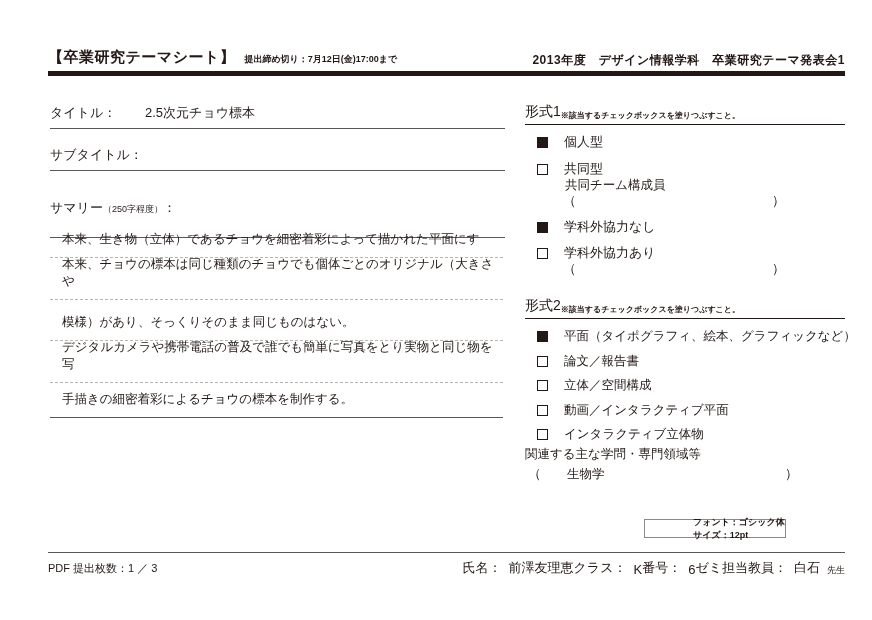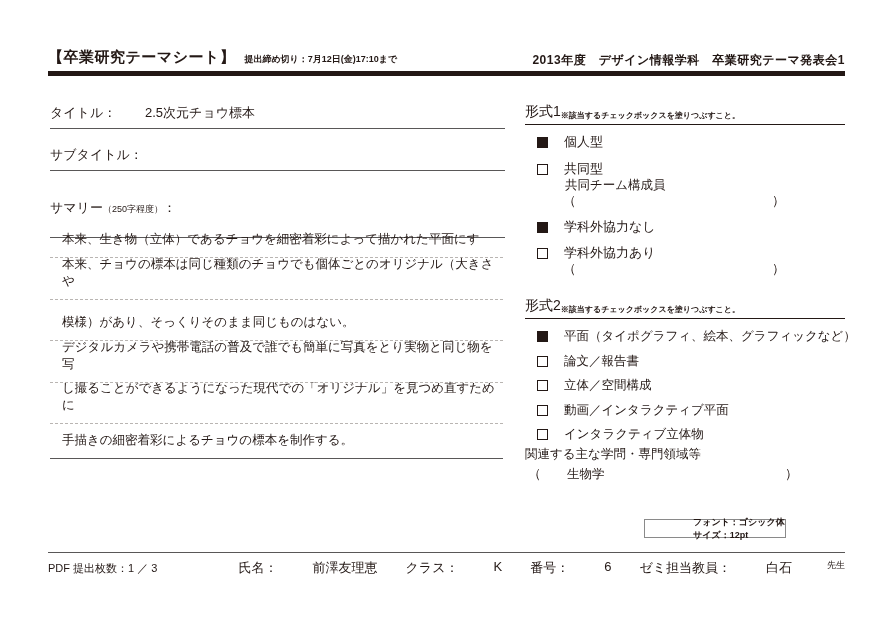--- a/index.html
+++ b/index.html
@@ -49,35 +49,35 @@
   .related-value { margin-left:26px; font-size:12.5px; }
   .related-close { margin-left:auto; }
 
   .font-note { left:644px; top:519px; width:142px; height:19px; border:1px solid #8a8a8a;
                display:flex; align-items:center; justify-content:center;
                font-size:9px; font-weight:bold; box-sizing:border-box;padding-left:48px; }
 
   
   .ftr-rule { left:48px; right:27px; top:552px; height:1px; background:#595757; }
   .ftr-left { left:48px; top:561px; font-size:11px; }
-  .ftr-right { right:27px; top:559px; display:flex; align-items:flex-start; font-size:13px; white-space:nowrap;gap:28px; }
+  .ftr-right { right:27px; top:559px; display:flex; align-items:flex-end; font-size:13px; white-space:nowrap; }
   .ftr-right .lbl { margin-right:7px; }
   .ftr-right .val { margin-right:0; }
   .gap-lg { margin-right:38px; }
   .gap-md { margin-right:20px; }
   .ftr-suffix { font-size:9px; margin-left:7px; }
 </style>
 </head>
 <body>
 
 <div id="page">
 
   <div class="abs hdr-left">
     <span class="hdr-title">【卒業研究テーマシート】</span>
-    <span class="hdr-deadline">提出締め切り：7月12日(金)17:10まで</span>
+    <span class="hdr-deadline">提出締め切り：7月12日(金)17:00まで</span>
   </div>
   <div class="abs hdr-right">2013年度　デザイン情報学科　卒業研究テーマ発表会1</div>
   <div class="abs hdr-rule"></div>
 
   <div class="abs field" style="top:104px;">
     <span class="f-label">タイトル：</span>
     <span class="f-value">2.5次元チョウ標本</span>
   </div>
   <div class="abs field" style="top:146px;">
     <span class="f-label">サブタイトル：</span>
@@ -86,21 +86,20 @@
   <div class="abs field" style="top:199px; padding-bottom:20px;">
     <span class="f-label" style="width:auto;">サマリー</span>
     <span class="sum-note">（250字程度）</span>
     <span class="sum-colon">：</span>
   </div>
   <div class="abs sum-rows">
     <div class="sum-row">本来、生き物（立体）であるチョウを細密着彩によって描かれた平面にす</div>
     <div class="sum-row">本来、チョウの標本は同じ種類のチョウでも個体ごとのオリジナル（大きさや</div>
     <div class="sum-row">模様）があり、そっくりそのまま同じものはない。</div>
     <div class="sum-row">デジタルカメラや携帯電話の普及で誰でも簡単に写真をとり実物と同じ物を写</div>
-    <div class="sum-row">し撮ることができるようになった現代での「オリジナル」を見つめ直すために</div>
     <div class="sum-row last">手描きの細密着彩によるチョウの標本を制作する。</div>
   </div>
 
   <div class="abs sec-hdr" style="top:103px;">
     <span class="sec-title">形式1</span>
     <span class="sec-note">※該当するチェックボックスを塗りつぶすこと。</span>
   </div>
   <div class="abs cb-row" style="top:133px;">
     <span class="cb" data-checked="true"></span>
     <span class="cb-label">個人型</span>

